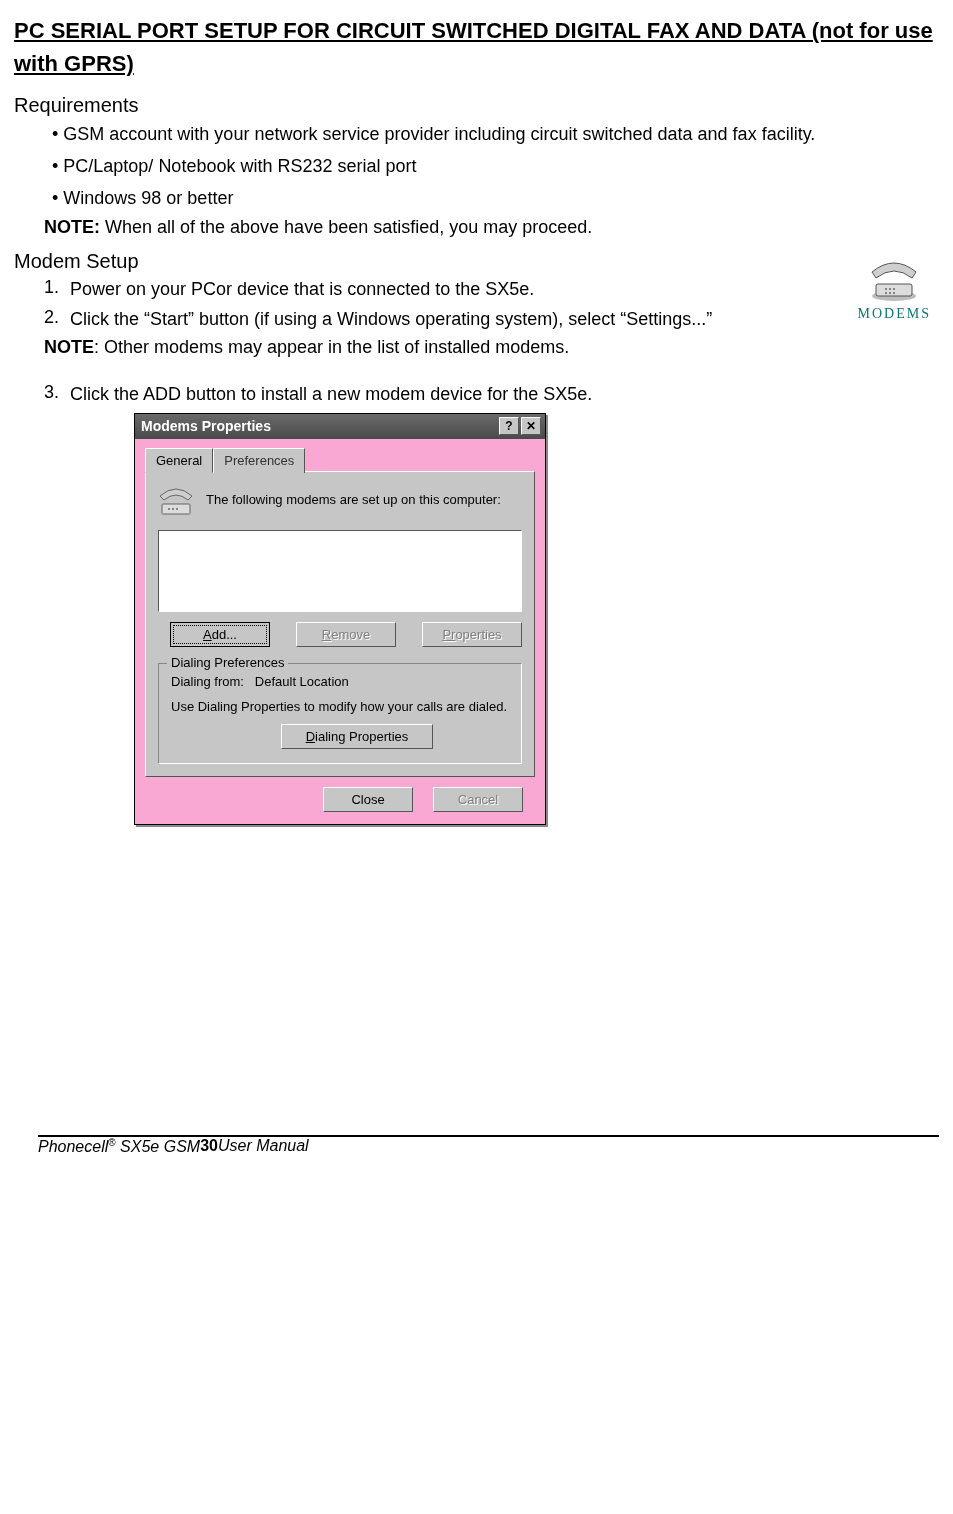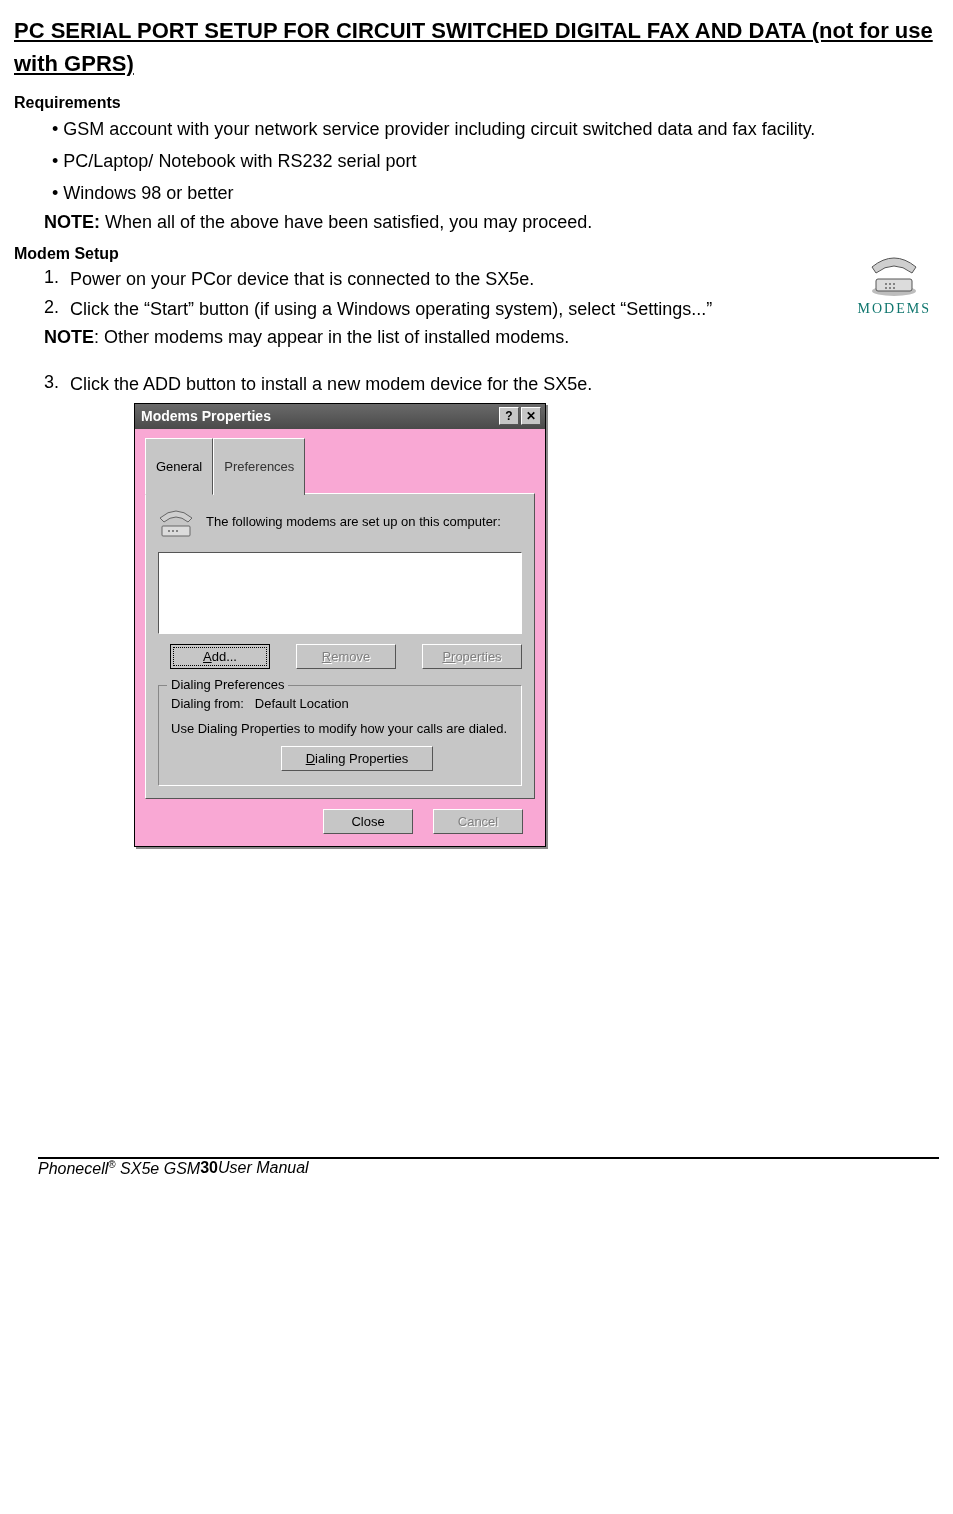--- a/index.html
+++ b/index.html
@@ -24,22 +24,22 @@
     margin: 0 0 12px 0;
   }
   .section-title {
     font-size: 22px;
     font-weight: bold;
     text-decoration: underline;
     line-height: 1.5;
     margin: 6px 0 14px 0;
   }
   .sub-heading {
-    font-size: 16px;
-    font-weight: bold;
+    font-size: 20px;
+    font-weight: normal;
     margin: 8px 0 4px 0;
   }
   .bullet-list {
     margin: 0 0 0 38px;
     font-size: 18px;
     line-height: 1.55;
   }
   .bullet-list .row { margin-bottom: 4px; }
   .note-line { margin-left: 30px; font-size: 18px; margin-top: 4px; }
   .note-line .bold { font-weight: bold; }
@@ -89,21 +89,21 @@
     color: #000; font-size: 12px; font-weight: bold;
     display: flex; align-items: center; justify-content: center;
     margin-left: 2px;
   }
   .dlg-body { padding: 8px 10px 10px 10px; }
   .tabs { display: flex; margin-bottom: -1px; }
   .tab {
     background: #c6c6c6;
     border: 1px solid #888;
     border-bottom: none;
-    padding: 20px 10px;
+    padding: 4px 10px;
     font-size: 13px;
     margin-right: 0px;
     position: relative;
     top: 1px;
   }
   .tab.active {
     background: #c6c6c6;
     border-bottom: 1px solid #c6c6c6;
     z-index: 2;
     border-top: 1px solid #fff;

